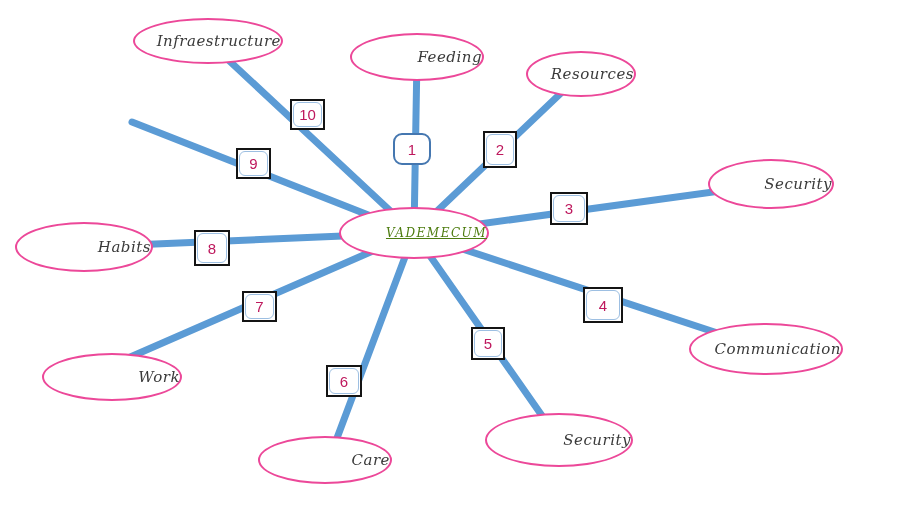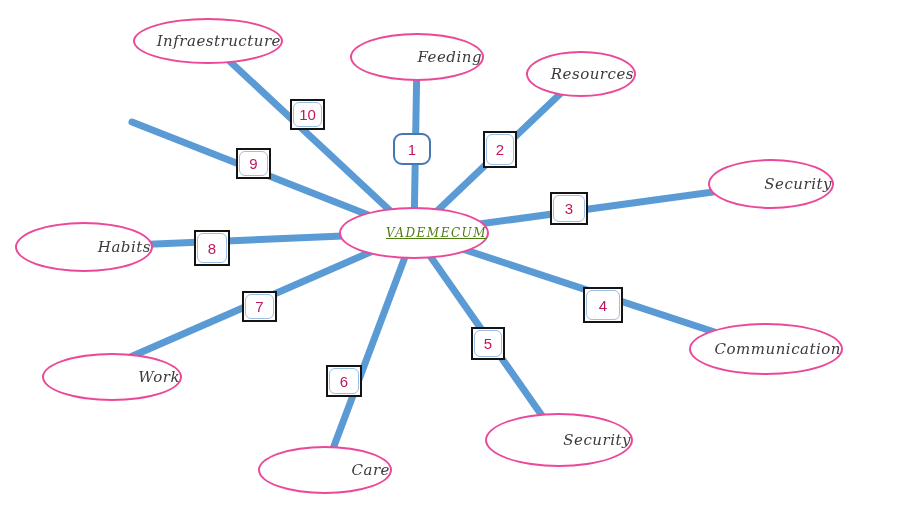--- a/index.html
+++ b/index.html
@@ -99,21 +99,21 @@
   </div>
 
   <div class="ellipse" style="left:689px; top:323px; width:154px; height:52px;">
     <span class="lbl">Communication</span>
   </div>
 
   <div class="ellipse" style="left:485px; top:413px; width:148px; height:54px;">
     <span class="lbl">Security</span>
   </div>
 
-  <div class="ellipse" style="left:258px; top:446px; width:134px; height:48px;">
+  <div class="ellipse" style="left:258px; top:436px; width:134px; height:48px;">
     <span class="lbl">Care</span>
   </div>
 
   <div class="ellipse" style="left:42px; top:353px; width:140px; height:48px;">
     <span class="lbl">Work</span>
   </div>
 
   <div class="ellipse" style="left:15px; top:222px; width:138px; height:50px;">
     <span class="lbl">Habits</span>
   </div>

